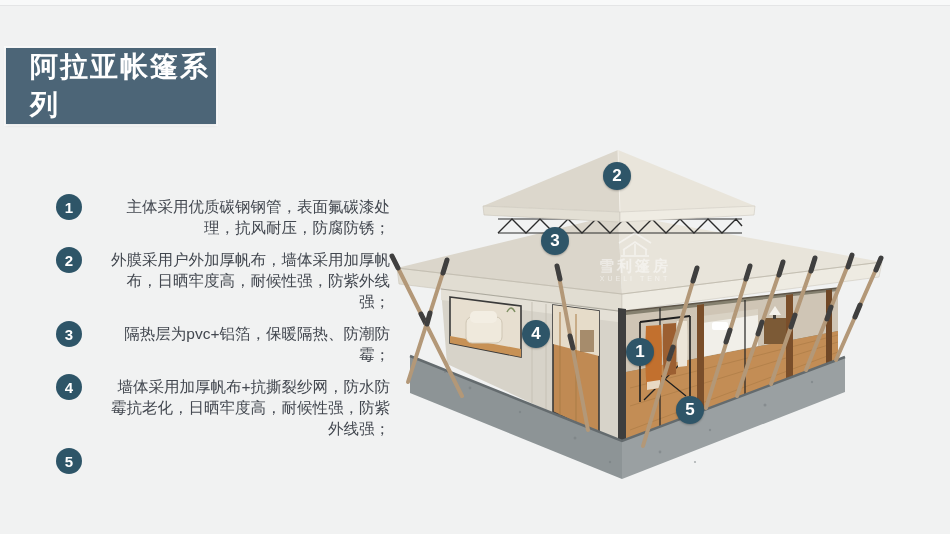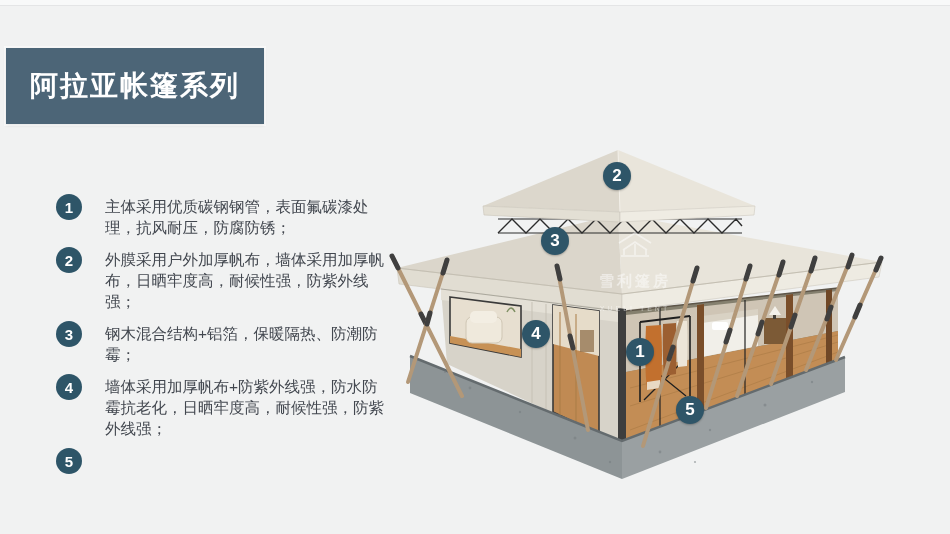--- a/index.html
+++ b/index.html
@@ -1,38 +1,38 @@
 <!DOCTYPE html>
 <html style="--accent: #2e5568; --banner-bg: #4c6577; --text-color: #42474f; --page-bg: #f1f2f2;"><head>
 <meta charset="utf-8">
 <style>
   html,body{margin:0;padding:0;}
   body{background:#e7e8e9;font-family:"Liberation Sans","DejaVu Sans",sans-serif;}
   .stage{position:relative;width:950px;height:534px;margin:0 auto;background:var(--page-bg,#f1f2f2);overflow:hidden;}
   .top-strip{position:absolute;top:0;left:0;width:100%;height:5px;background:#f8f9f9;border-bottom:1px solid #e4e5e6;}
 
   
-  .banner{position:absolute;left:6px;top:48px;width:258px;height:76px;background:var(--banner-bg,#4c6577);
-          display:flex;align-items:center;box-shadow:0 0 0 2px rgba(255,255,255,.55), 0 1px 3px rgba(0,0,0,.18);}
+  .banner{position:absolute;left:6px;top:48px;width:210px;height:76px;background:var(--banner-bg,#4c6577);
+          display:flex;align-items:flex-end;box-shadow:0 0 0 2px rgba(255,255,255,.55), 0 1px 3px rgba(0,0,0,.18);}
   .banner h1{margin:0;padding-left:24px;color:#fff;font-size:28px;font-weight:bold;letter-spacing:2px;}
 
   
   .features{position:absolute;left:56px;top:196px;width:334px;display:flex;flex-direction:column;gap:11px;}
   .feature-item{display:flex;align-items:flex-start;}
   .badge{flex:0 0 26px;width:26px;height:26px;border-radius:50%;background:var(--accent,#2e5568);color:#fff;
          font-size:15px;font-weight:bold;display:flex;align-items:center;justify-content:center;margin-top:-2px;}
-  .feature-text{margin:0 0 0 23px;width:285px;font-size:15.5px;line-height:21px;color:var(--text-color,#42474f);}
+  .feature-text{margin:0 0 0 23px;width:285px;font-size:15.5px;line-height:21px;color:var(--text-color,#42474f);text-align:right;}
 
   
   .tent-wrap{position:absolute;left:380px;top:130px;width:520px;height:380px;}
   .tent-wrap svg{display:block;}
 
   
   .watermark{position:absolute;left:593px;top:231px;width:84px;display:flex;flex-direction:column;align-items:center;
-             opacity:.5;pointer-events:none;gap:15px;}
+             opacity:.5;pointer-events:none;}
   .watermark .wm-cn{color:#fff;font-size:15px;font-weight:bold;letter-spacing:3px;line-height:17px;white-space:nowrap;}
   .watermark .wm-en{color:#fff;font-size:7px;letter-spacing:3px;line-height:9px;white-space:nowrap;}
 
   
   .marker{position:absolute;width:28px;height:28px;border-radius:50%;background:var(--accent,#2e5568);color:#fff;
           font-size:17px;font-weight:bold;display:flex;align-items:center;justify-content:center;
           box-shadow:0 1px 2px rgba(0,0,0,.25);}
 </style>
 </head>
 <body>
@@ -48,25 +48,25 @@
       <div class="feature-item">
         <span class="badge">1</span>
         <p class="feature-text">主体采用优质碳钢钢管，表面氟碳漆处理，抗风耐压，防腐防锈；</p>
       </div>
       <div class="feature-item">
         <span class="badge">2</span>
         <p class="feature-text">外膜采用户外加厚帆布，墙体采用加厚帆布，日晒牢度高，耐候性强，防紫外线强；</p>
       </div>
       <div class="feature-item">
         <span class="badge">3</span>
-        <p class="feature-text">钢木混合结构+铝箔，保暖隔热、防潮防霉；</p>
+        <p class="feature-text">隔热层为pvc+铝箔，保暖隔热、防潮防霉；</p>
       </div>
       <div class="feature-item">
         <span class="badge">4</span>
-        <p class="feature-text">墙体采用加厚帆布+防紫外线强，防水防霉抗老化，日晒牢度高，耐候性强，防紫外线强；</p>
+        <p class="feature-text">墙体采用加厚帆布+抗撕裂纱网，防水防霉抗老化，日晒牢度高，耐候性强，防紫外线强；</p>
       </div>
       <div class="feature-item">
         <span class="badge">5</span>
       </div>
     </div>
 
   <div class="tent-wrap">
     <svg width="520" height="380" viewBox="380 130 520 380" xmlns="http://www.w3.org/2000/svg">
 
       <g>

